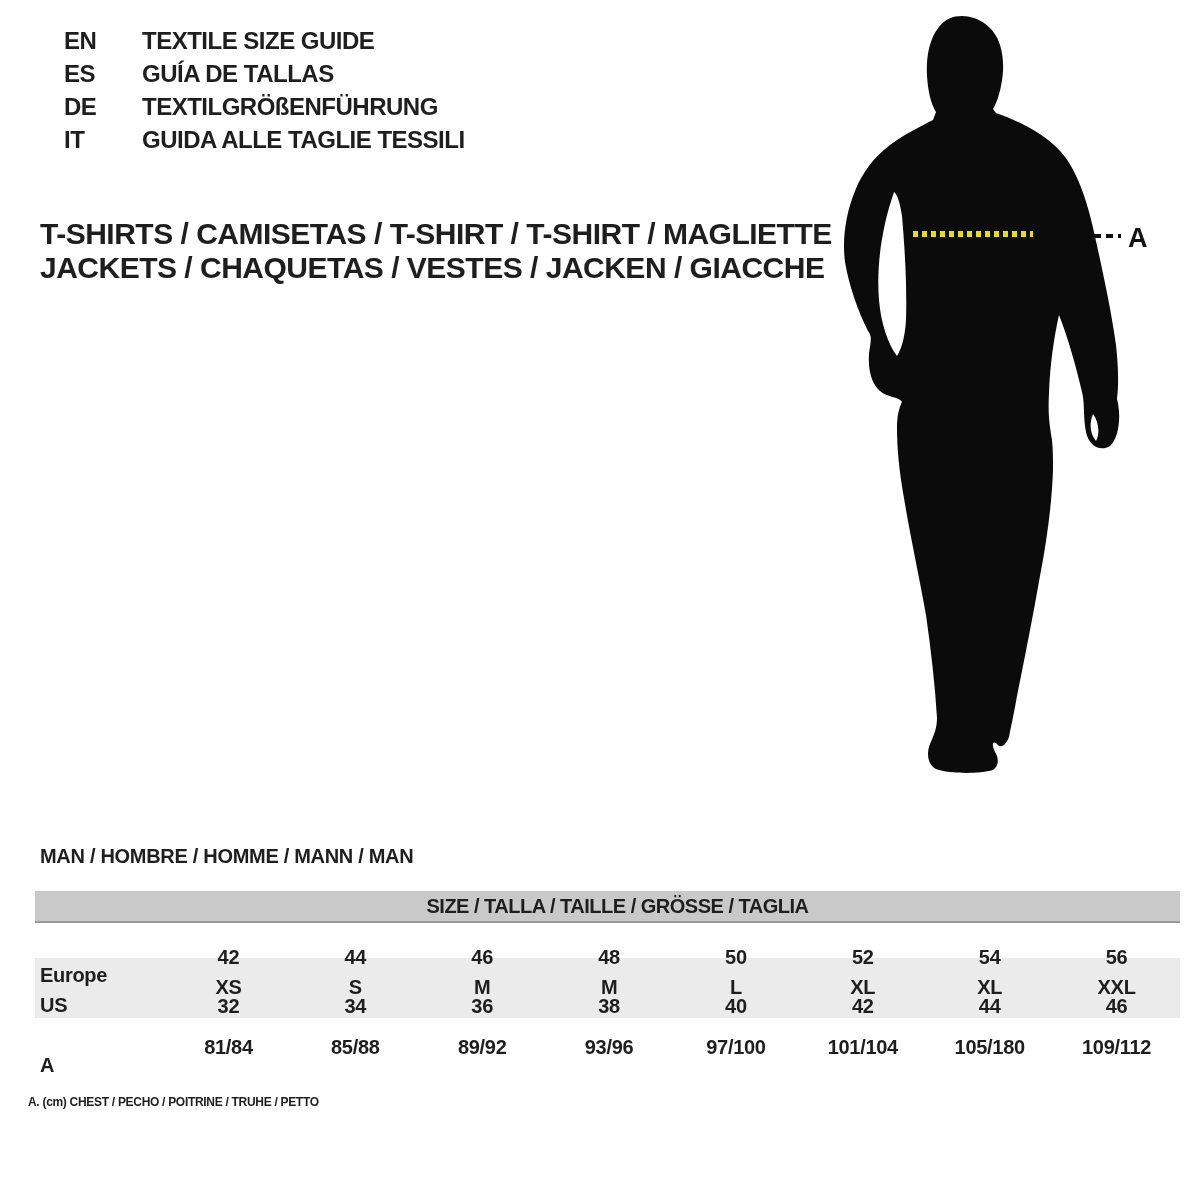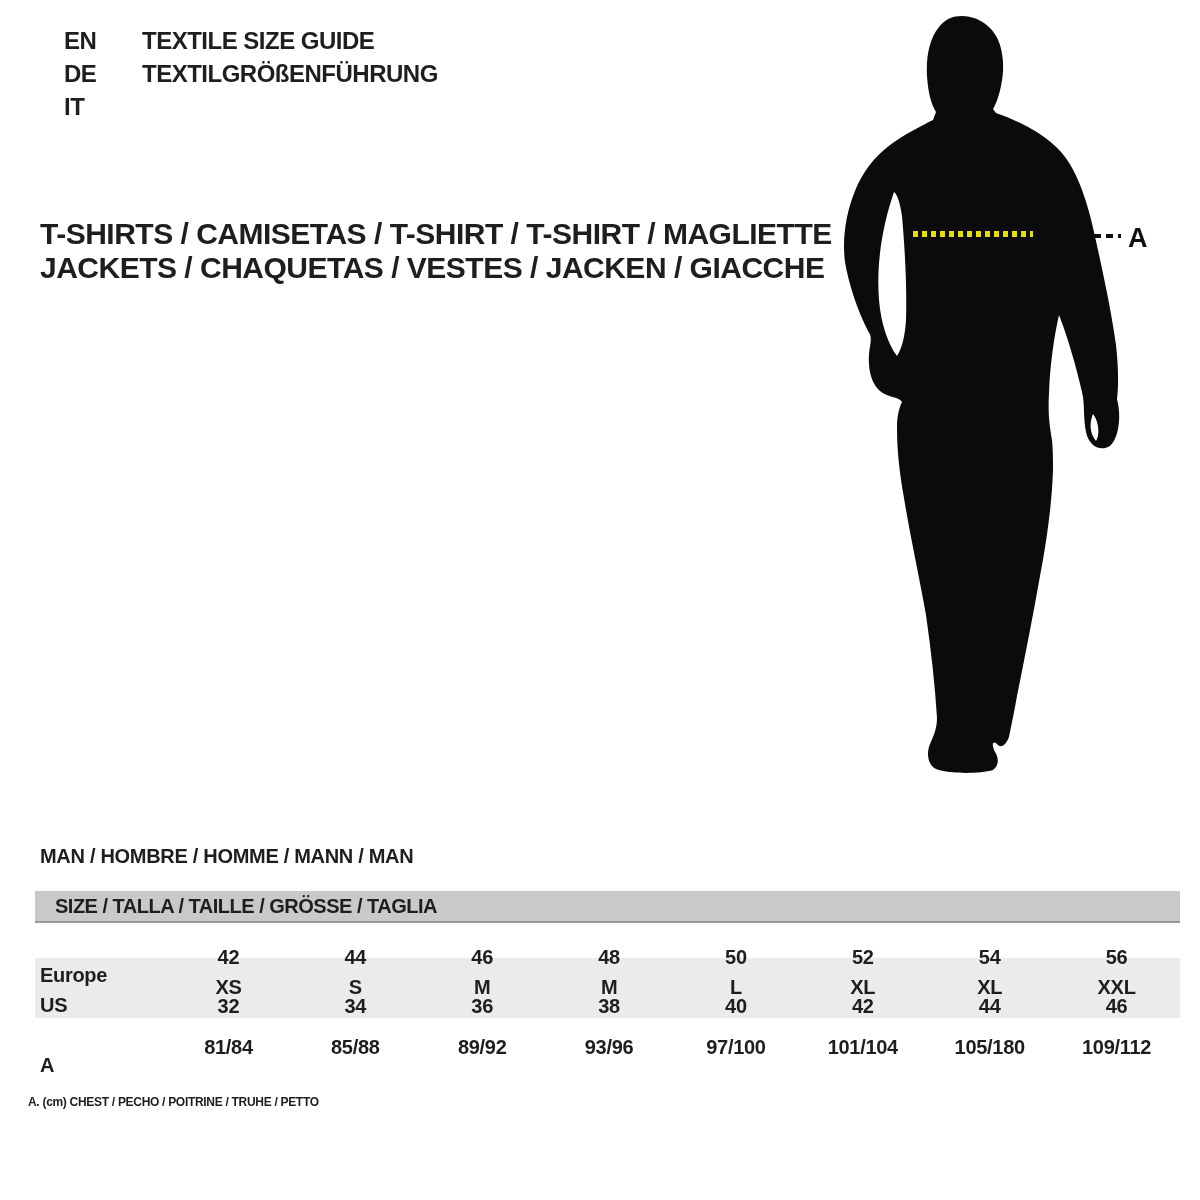--- a/index.html
+++ b/index.html
@@ -35,49 +35,54 @@
   .chest-line{stroke:var(--measure-line,#e6e104);stroke-width:6;stroke-dasharray:5 4;fill:none;}
   .callout-line{stroke:var(--callout-line,#111);stroke-width:4;stroke-dasharray:7 5;fill:none;}
   .measure-label{font-family:"Liberation Sans","DejaVu Sans",sans-serif;font-size:27px;font-weight:bold;fill:var(--callout-line,#111);}
   
   .section-label{position:absolute;left:40px;top:845px;font-size:20px;letter-spacing:-0.3px;white-space:nowrap;}
   
   .size-table{position:absolute;left:35px;top:891px;width:1145px;font-size:20px;letter-spacing:-0.3px;}
   .st-header{
     height:30px;line-height:30px;background:var(--table-header-bg,#c9c9c9);
     border-bottom:2px solid var(--table-header-border,#9a9a9a);
-    padding-left:20px;letter-spacing:-0.5px;white-space:nowrap;
+    padding-left:20px;letter-spacing:-0.5px;white-space:nowrap;text-align:center;
   }
   .st-body{margin-top:5px;}
   .st-row{display:grid;grid-template-columns:130px repeat(8,1fr);height:30px;align-items:center;}
   .st-row.shaded{background:var(--table-row-shaded,#ebebeb);}
   .row-label{padding-left:5px;text-align:left;margin-top:36px;}
   .size-cell{text-align:center;}
   
   .footnote{position:absolute;left:28px;top:1095px;font-size:12px;letter-spacing:-0.3px;white-space:nowrap;}
 </style>
 </head>
 <body>
 
 <div class="lang-block">
 
     <div class="lang-row">
       <span class="lang-code">EN</span>
       <span class="lang-label">TEXTILE SIZE GUIDE</span>
     </div>
 
+    <div class="lang-row">
+      <span class="lang-code">ES</span>
+      <span class="lang-label">GUÍA DE TALLAS</span>
+    </div>
 
 
     <div class="lang-row">
       <span class="lang-code">DE</span>
       <span class="lang-label">TEXTILGRÖßENFÜHRUNG</span>
     </div>
 
     <div class="lang-row">
       <span class="lang-code">IT</span>
+      <span class="lang-label">GUIDA ALLE TAGLIE TESSILI</span>
     </div>
   </div>
 
 <div class="products">
 
     <div class="product-line">T-SHIRTS / CAMISETAS / T-SHIRT / T-SHIRT / MAGLIETTE</div>
 
     <div class="product-line">JACKETS / CHAQUETAS / VESTES / JACKEN / GIACCHE</div>
   </div>
 

